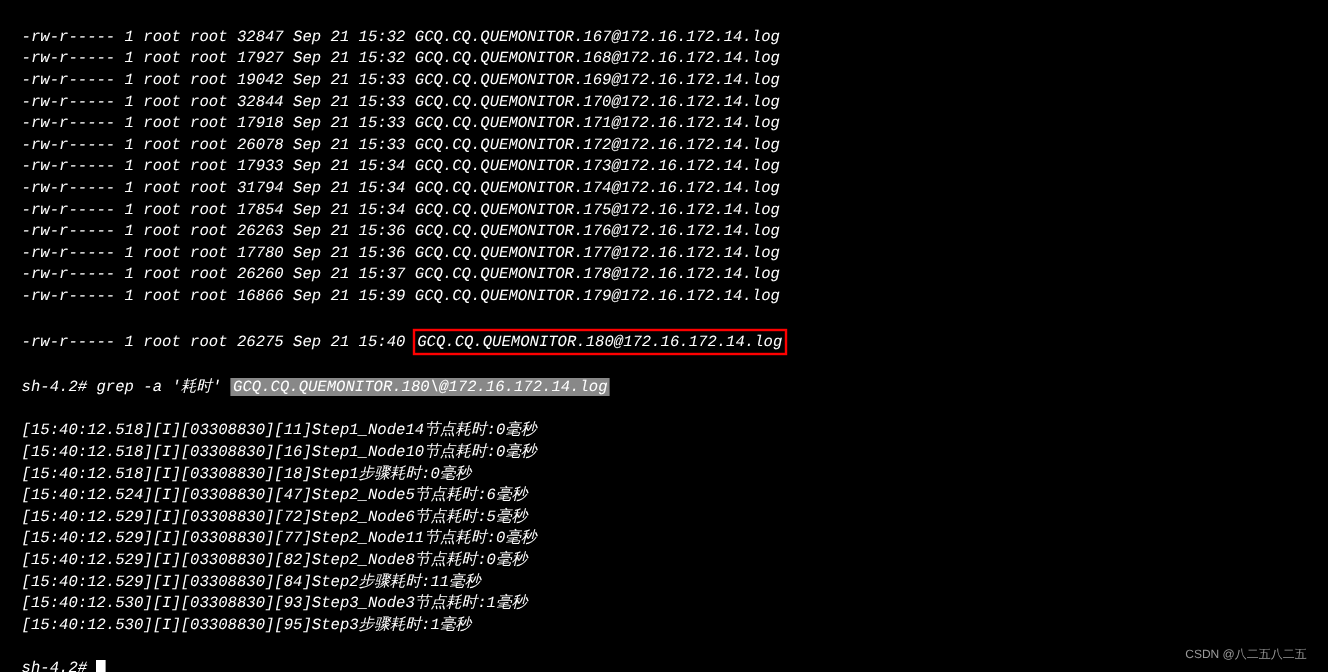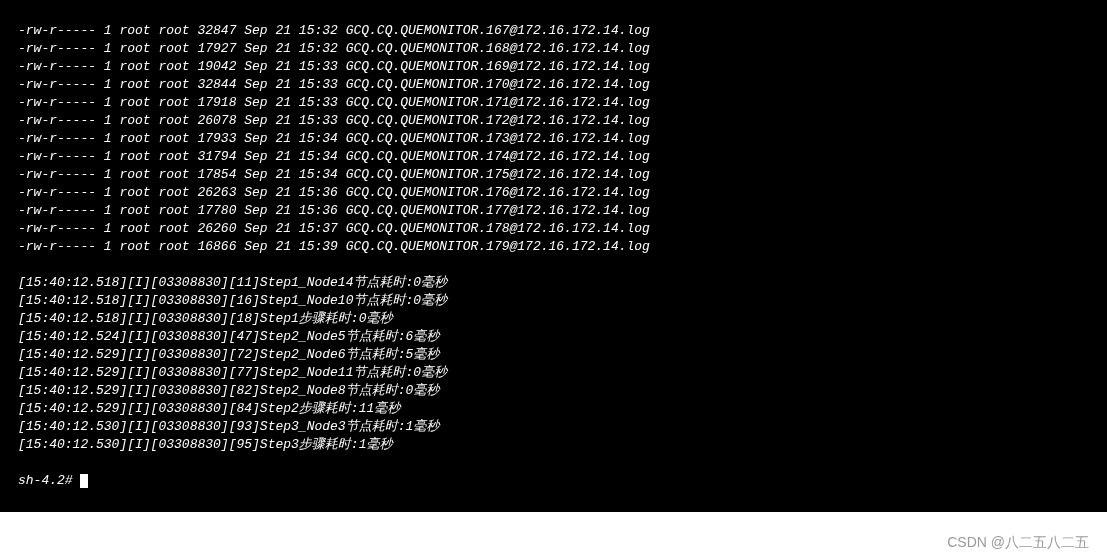--- a/index.html
+++ b/index.html
@@ -44,26 +44,28 @@
       height: 14px;
       background: #ffffff;
       vertical-align: middle;
     }
     .watermark {
       position: absolute;
       bottom: 8px;
       right: 18px;
       color: #999999;
       font-family: sans-serif;
-      font-size: 14px;
+      font-size: 10px;
       font-style: normal;
     }
   </style>
 </head>
 <body>
 
 <div class="terminal">
 <div id="ls-list"><div class="line">-rw-r----- 1 root root 32847 Sep 21 15:32 GCQ.CQ.QUEMONITOR.167@172.16.172.14.log</div><div class="line">-rw-r----- 1 root root 17927 Sep 21 15:32 GCQ.CQ.QUEMONITOR.168@172.16.172.14.log</div><div class="line">-rw-r----- 1 root root 19042 Sep 21 15:33 GCQ.CQ.QUEMONITOR.169@172.16.172.14.log</div><div class="line">-rw-r----- 1 root root 32844 Sep 21 15:33 GCQ.CQ.QUEMONITOR.170@172.16.172.14.log</div><div class="line">-rw-r----- 1 root root 17918 Sep 21 15:33 GCQ.CQ.QUEMONITOR.171@172.16.172.14.log</div><div class="line">-rw-r----- 1 root root 26078 Sep 21 15:33 GCQ.CQ.QUEMONITOR.172@172.16.172.14.log</div><div class="line">-rw-r----- 1 root root 17933 Sep 21 15:34 GCQ.CQ.QUEMONITOR.173@172.16.172.14.log</div><div class="line">-rw-r----- 1 root root 31794 Sep 21 15:34 GCQ.CQ.QUEMONITOR.174@172.16.172.14.log</div><div class="line">-rw-r----- 1 root root 17854 Sep 21 15:34 GCQ.CQ.QUEMONITOR.175@172.16.172.14.log</div><div class="line">-rw-r----- 1 root root 26263 Sep 21 15:36 GCQ.CQ.QUEMONITOR.176@172.16.172.14.log</div><div class="line">-rw-r----- 1 root root 17780 Sep 21 15:36 GCQ.CQ.QUEMONITOR.177@172.16.172.14.log</div><div class="line">-rw-r----- 1 root root 26260 Sep 21 15:37 GCQ.CQ.QUEMONITOR.178@172.16.172.14.log</div><div class="line">-rw-r----- 1 root root 16866 Sep 21 15:39 GCQ.CQ.QUEMONITOR.179@172.16.172.14.log</div></div>
+<div class="line"><span id="hl-prefix">-rw-r----- 1 root root 26275 Sep 21 15:40 </span><span class="highlight-box">GCQ.CQ.QUEMONITOR.180@172.16.172.14.log</span></div>
+<div class="prompt-line"><span>sh-4.2# </span><span>grep -a '耗时' </span><span class="cmd-highlight">GCQ.CQ.QUEMONITOR.180\@172.16.172.14.log</span></div>
 <div id="grep-list"><div class="line">[15:40:12.518][I][03308830][11]Step1_Node14节点耗时:0毫秒</div><div class="line">[15:40:12.518][I][03308830][16]Step1_Node10节点耗时:0毫秒</div><div class="line">[15:40:12.518][I][03308830][18]Step1步骤耗时:0毫秒</div><div class="line">[15:40:12.524][I][03308830][47]Step2_Node5节点耗时:6毫秒</div><div class="line">[15:40:12.529][I][03308830][72]Step2_Node6节点耗时:5毫秒</div><div class="line">[15:40:12.529][I][03308830][77]Step2_Node11节点耗时:0毫秒</div><div class="line">[15:40:12.529][I][03308830][82]Step2_Node8节点耗时:0毫秒</div><div class="line">[15:40:12.529][I][03308830][84]Step2步骤耗时:11毫秒</div><div class="line">[15:40:12.530][I][03308830][93]Step3_Node3节点耗时:1毫秒</div><div class="line">[15:40:12.530][I][03308830][95]Step3步骤耗时:1毫秒</div></div>
 <div class="prompt-line"><span>sh-4.2# </span><span class="cursor"></span></div>
 </div>
 
 <div class="watermark">CSDN @八二五八二五</div>
 
 </body></html>

